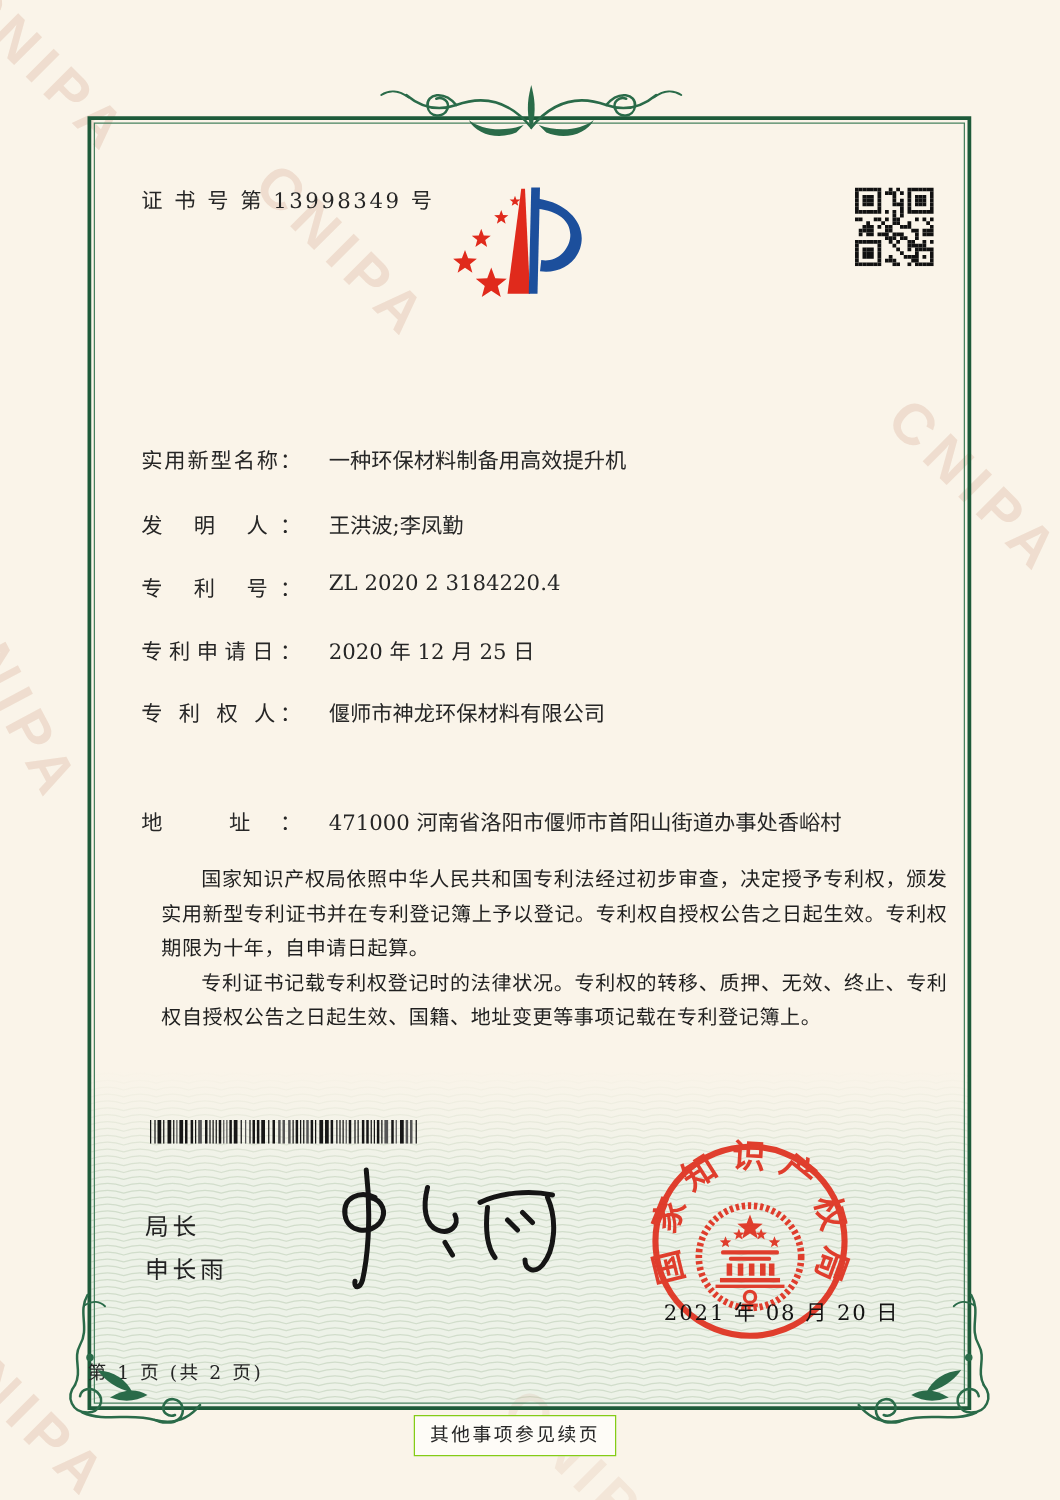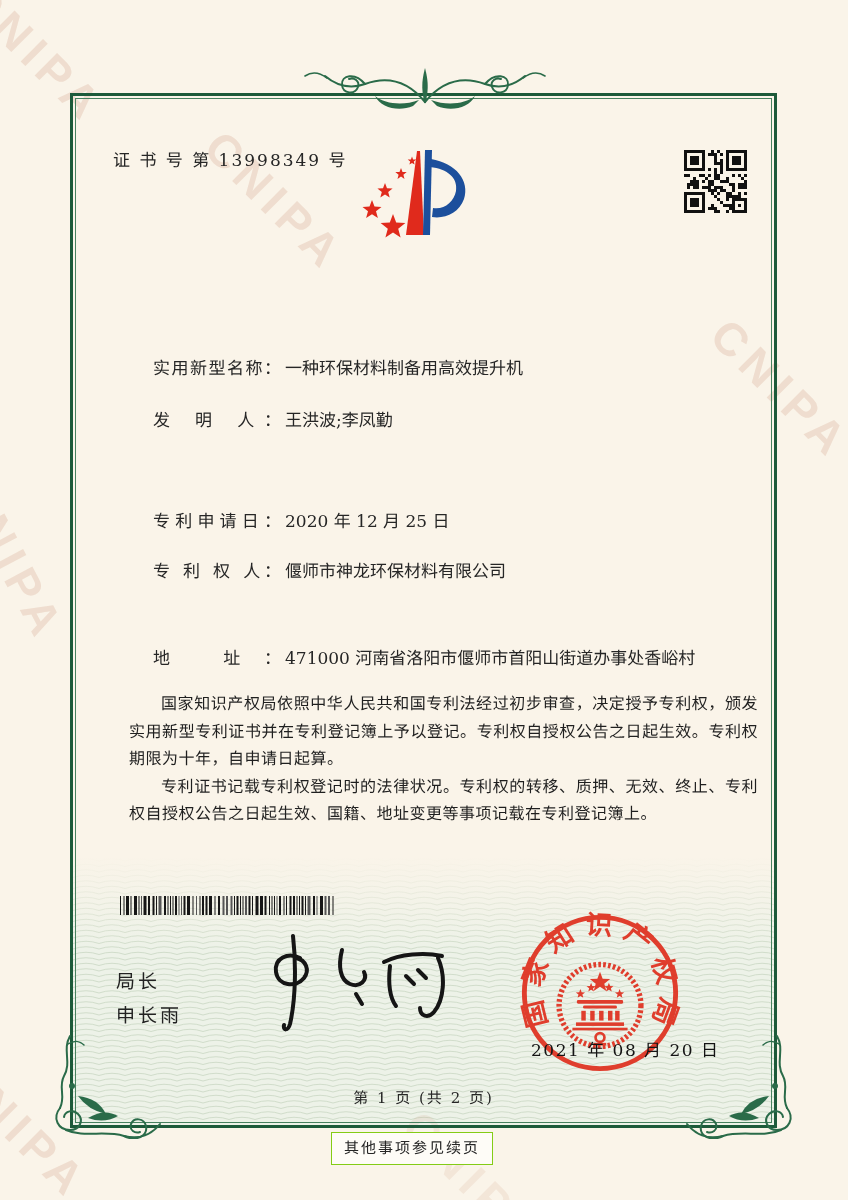--- a/index.html
+++ b/index.html
@@ -19,31 +19,31 @@
   
   #waves{position:absolute;left:73px;top:856px;z-index:0;}
   .wave-fade{position:absolute;left:73px;top:856px;width:701px;height:110px;z-index:1;
              background:linear-gradient(180deg,#faf4e9 0%,rgba(250,244,233,0) 85%);}
   
   .z5{z-index:5;}
   .cert-no{left:113px;top:146px;font-size:17px;letter-spacing:2px;}
   .title{left:70px;top:250px;width:707px;text-align:center;font-size:41px;font-weight:700;
          letter-spacing:8px;color:#1e1e1e;}
   .row{position:absolute;left:113px;font-size:17px;z-index:5;white-space:nowrap;}
-  .flabel{display:inline-block;width:128px;text-align:justify;text-align-last:justify;vertical-align:top;margin-left:40px;}
-  .fvalue{margin-left:4px;}
+  .flabel{display:inline-block;width:128px;text-align:justify;text-align-last:justify;vertical-align:top;}
+  .fvalue{margin-left:22px;}
   .grant2{position:absolute;left:440px;top:0;}
   .paras{position:absolute;left:113px;top:690px;width:629px;z-index:5;margin-left:16px;}
   .paras p{margin:0;font-size:16px;line-height:27.5px;letter-spacing:0.5px;text-indent:2em;
            text-align:justify;color:#1f1f1f;}
   .director{position:absolute;left:116px;font-family:Liberation Sans, sans-serif;
             font-size:19px;letter-spacing:3px;color:#222;z-index:5;}
   .seal-date{position:absolute;left:531px;top:1036px;font-size:17px;letter-spacing:1.5px;
              color:#141414;z-index:7;}
-  .page-info{position:absolute;left:70px;top:1086px;width:707px;text-align:center;font-size:15px;
+  .page-info{position:absolute;left:70px;top:1086px;width:707px;font-size:15px;
              letter-spacing:2px;z-index:5;}
   .cont-box{position:absolute;left:331px;top:1132px;width:160px;height:31px;line-height:31px;
             text-align:center;background:#fefcf7;border:1px solid #84cc16;font-size:15px;
             letter-spacing:2px;z-index:5;}
   .orn{z-index:6;pointer-events:none;}
 </style>
 </head>
 <body>
 
 <div class="page">
@@ -382,20 +382,23 @@
       <rect x="60" y="60" width="3" height="3" fill="#111"></rect>
     </svg>
 
 
   <div class="row" style="top:354px">
     <span class="flabel">实用新型名称：</span><span class="fvalue">一种环保材料制备用高效提升机</span>
   </div>
   <div class="row" style="top:406px">
     <span class="flabel">发 明 人：</span><span class="fvalue">王洪波;李凤勤</span>
   </div>
+  <div class="row" style="top:457px">
+    <span class="flabel">专 利 号：</span><span class="fvalue">ZL 2020 2 3184220.4</span>
+  </div>
   <div class="row" style="top:507px">
     <span class="flabel">专利申请日：</span><span class="fvalue">2020 年 12 月 25 日</span>
   </div>
   <div class="row" style="top:557px">
     <span class="flabel">专 利 权 人：</span><span class="fvalue">偃师市神龙环保材料有限公司</span>
   </div>
   <div class="row" style="top:644px">
     <span class="flabel">地 址：</span><span class="fvalue">471000 河南省洛阳市偃师市首阳山街道办事处香峪村</span>
   </div>
 

